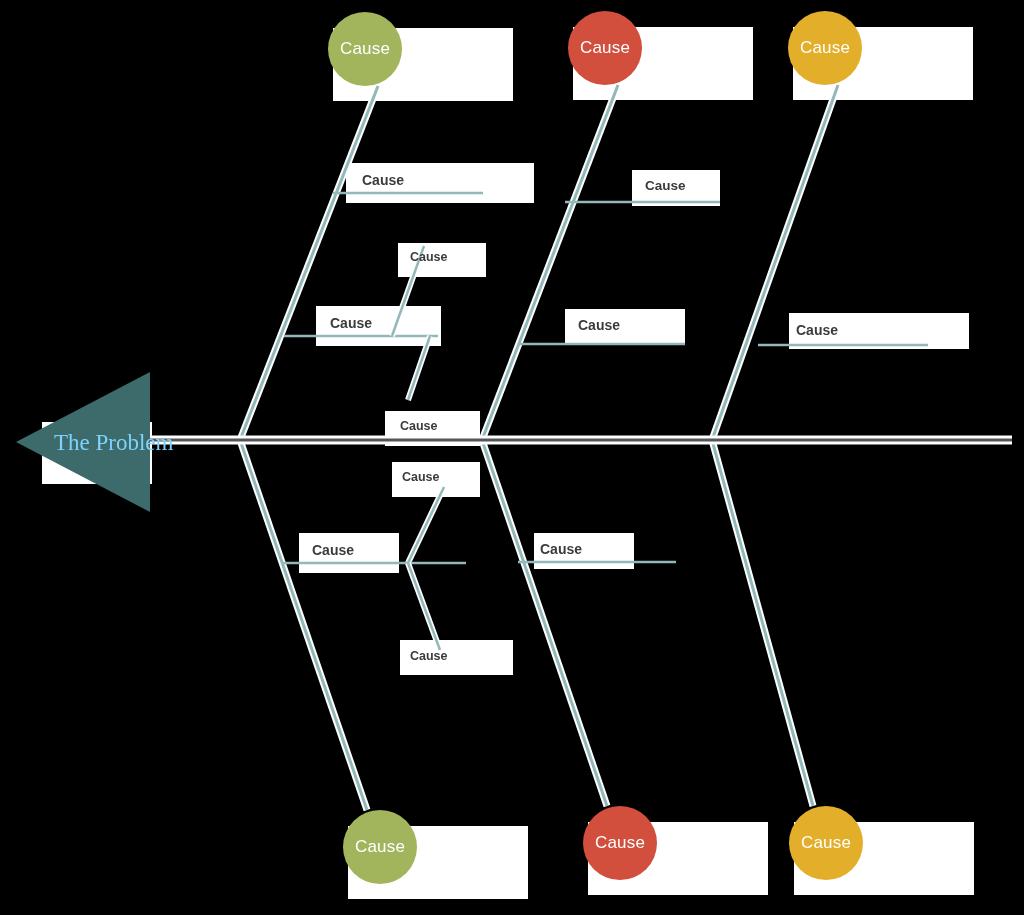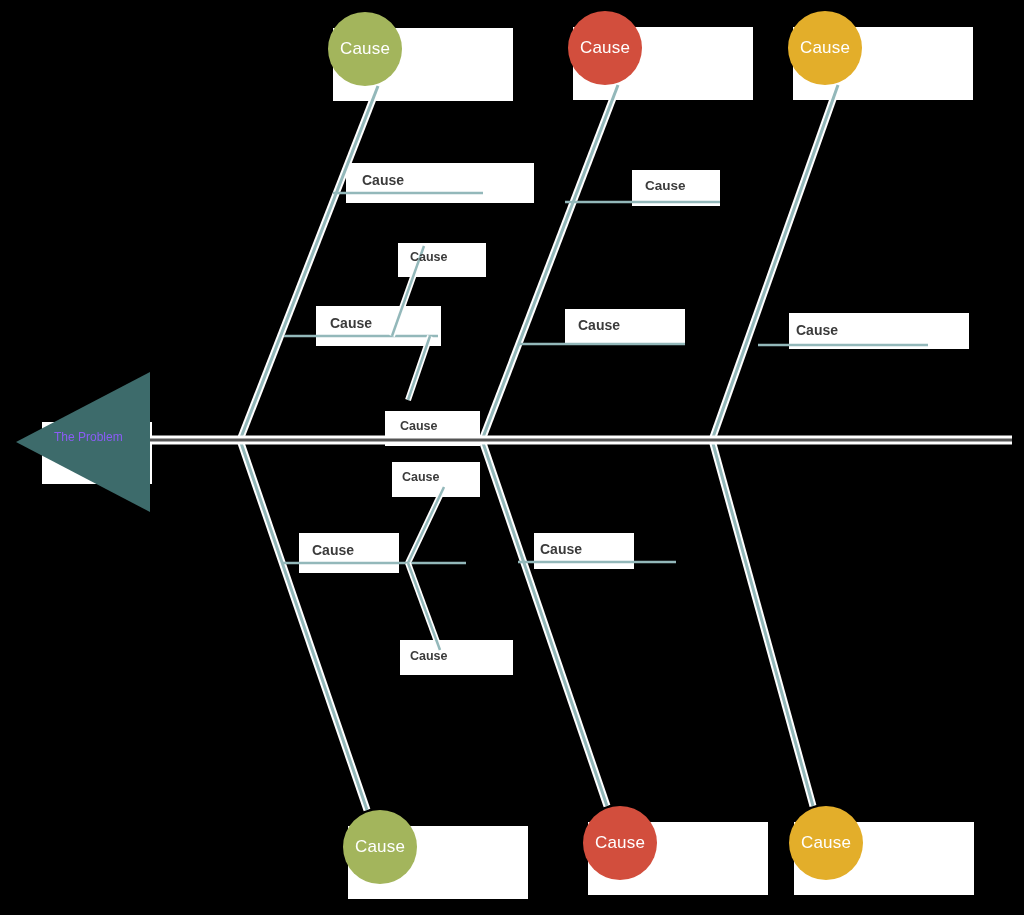--- a/index.html
+++ b/index.html
@@ -53,23 +53,23 @@
   .sub-cause-label {
     position: absolute;
     color: #3b3b3b;
     font-family: "Liberation Sans", sans-serif;
     font-weight: bold;
     font-size: 14px;
     white-space: nowrap;
   }
   .problem-text {
     position: absolute;
-    color: #8b5cf6;
-    font-size: 12px;
-    font-family: Liberation Sans, sans-serif;
+    color: #7dd3fc;
+    font-size: 23px;
+    font-family: Liberation Serif, serif;
     white-space: nowrap;
   }
 </style>
 </head>
 <body>
 
 <div id="canvas">
 
   <svg id="diagram-svg" viewBox="0 0 1024 915" xmlns="http://www.w3.org/2000/svg">
     <g id="g-boxes-behind">

